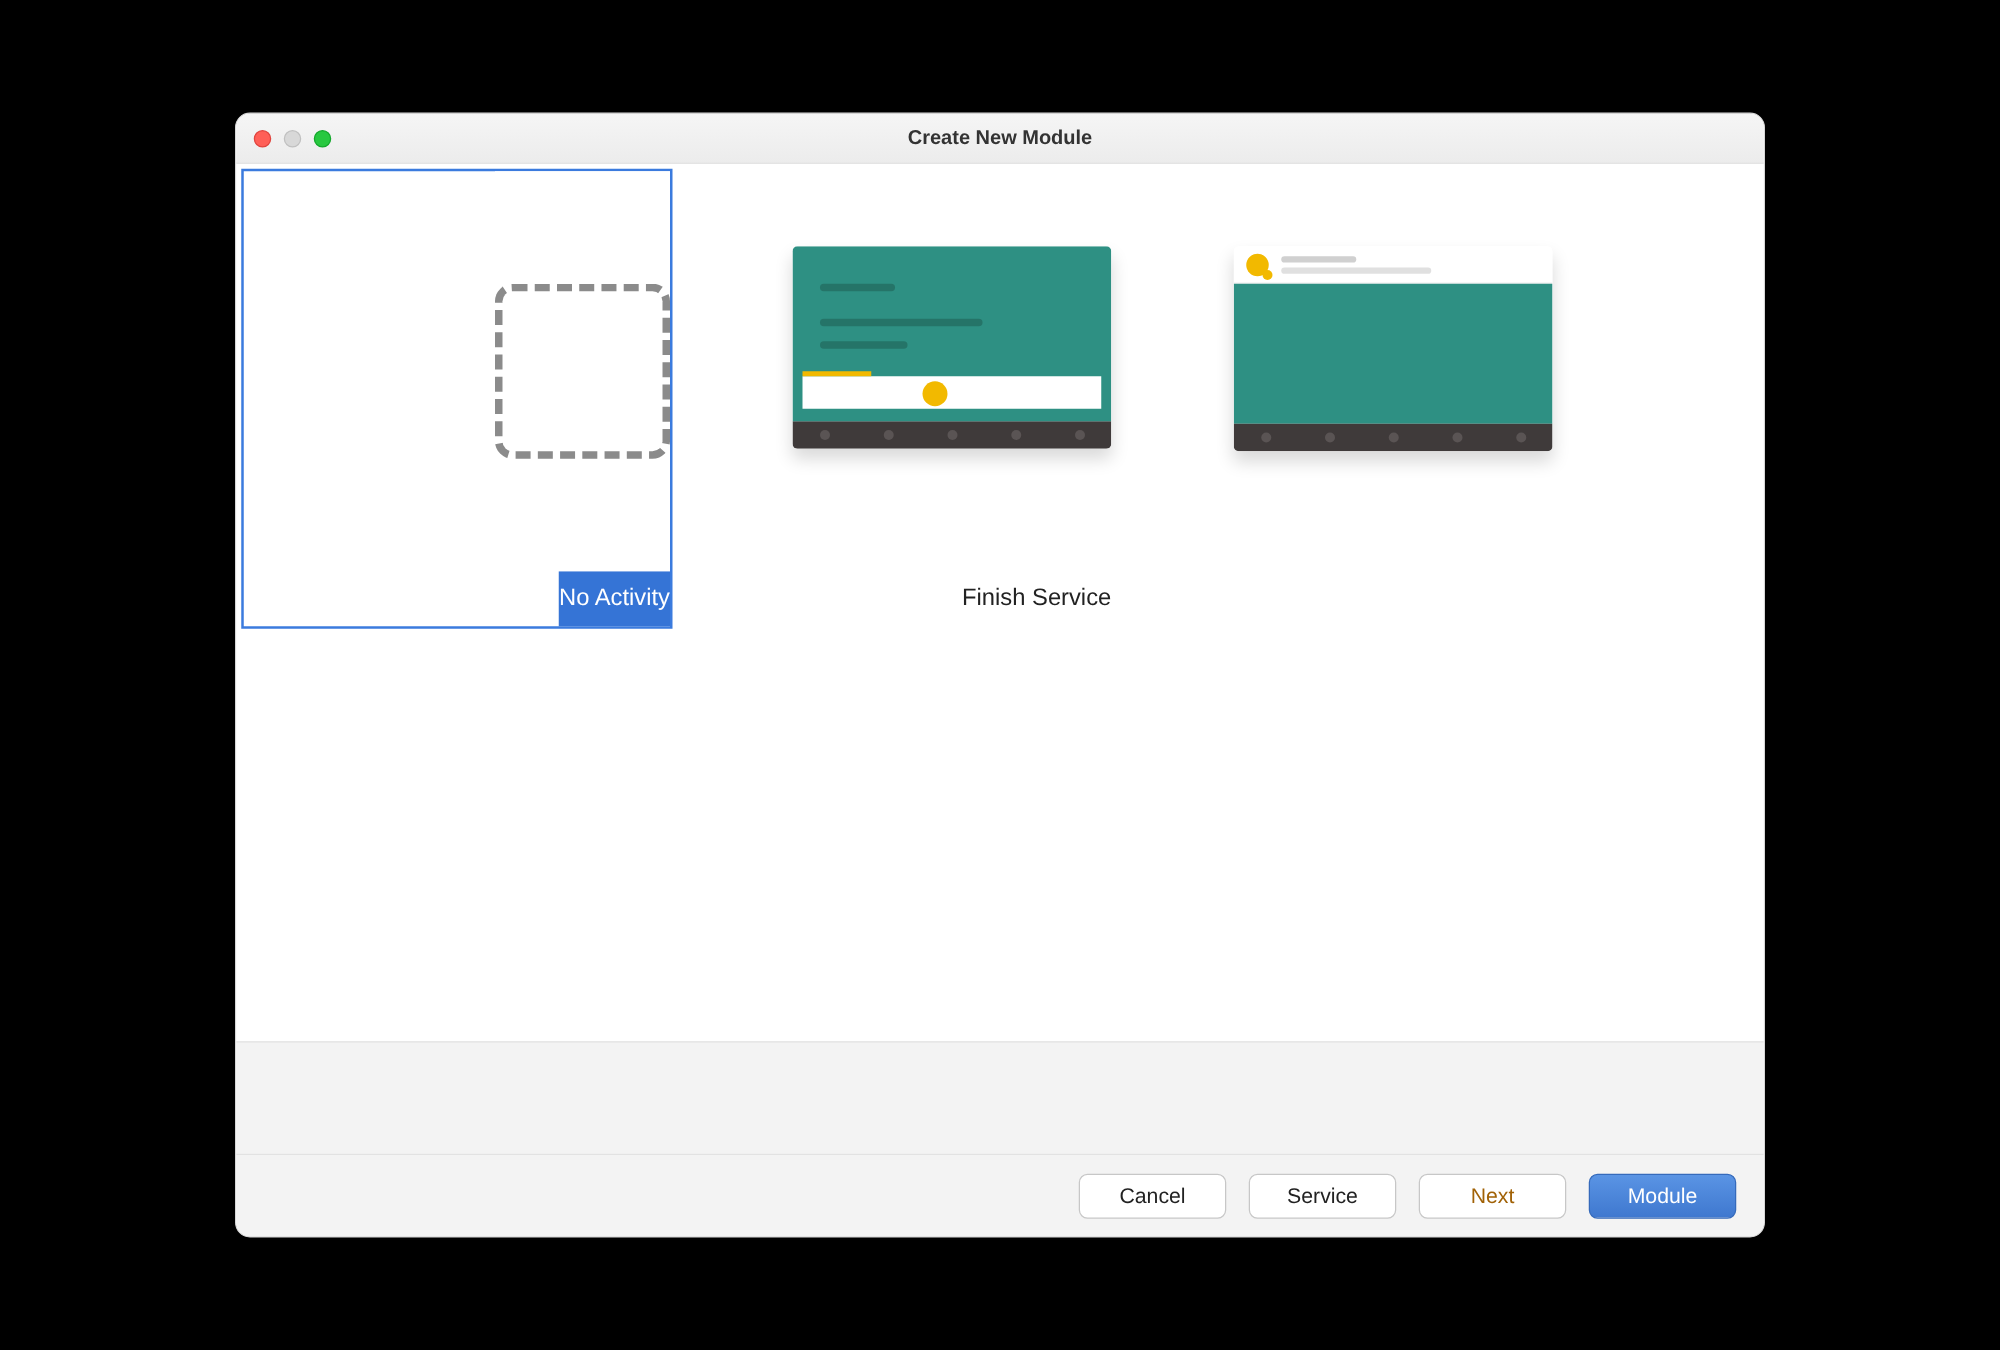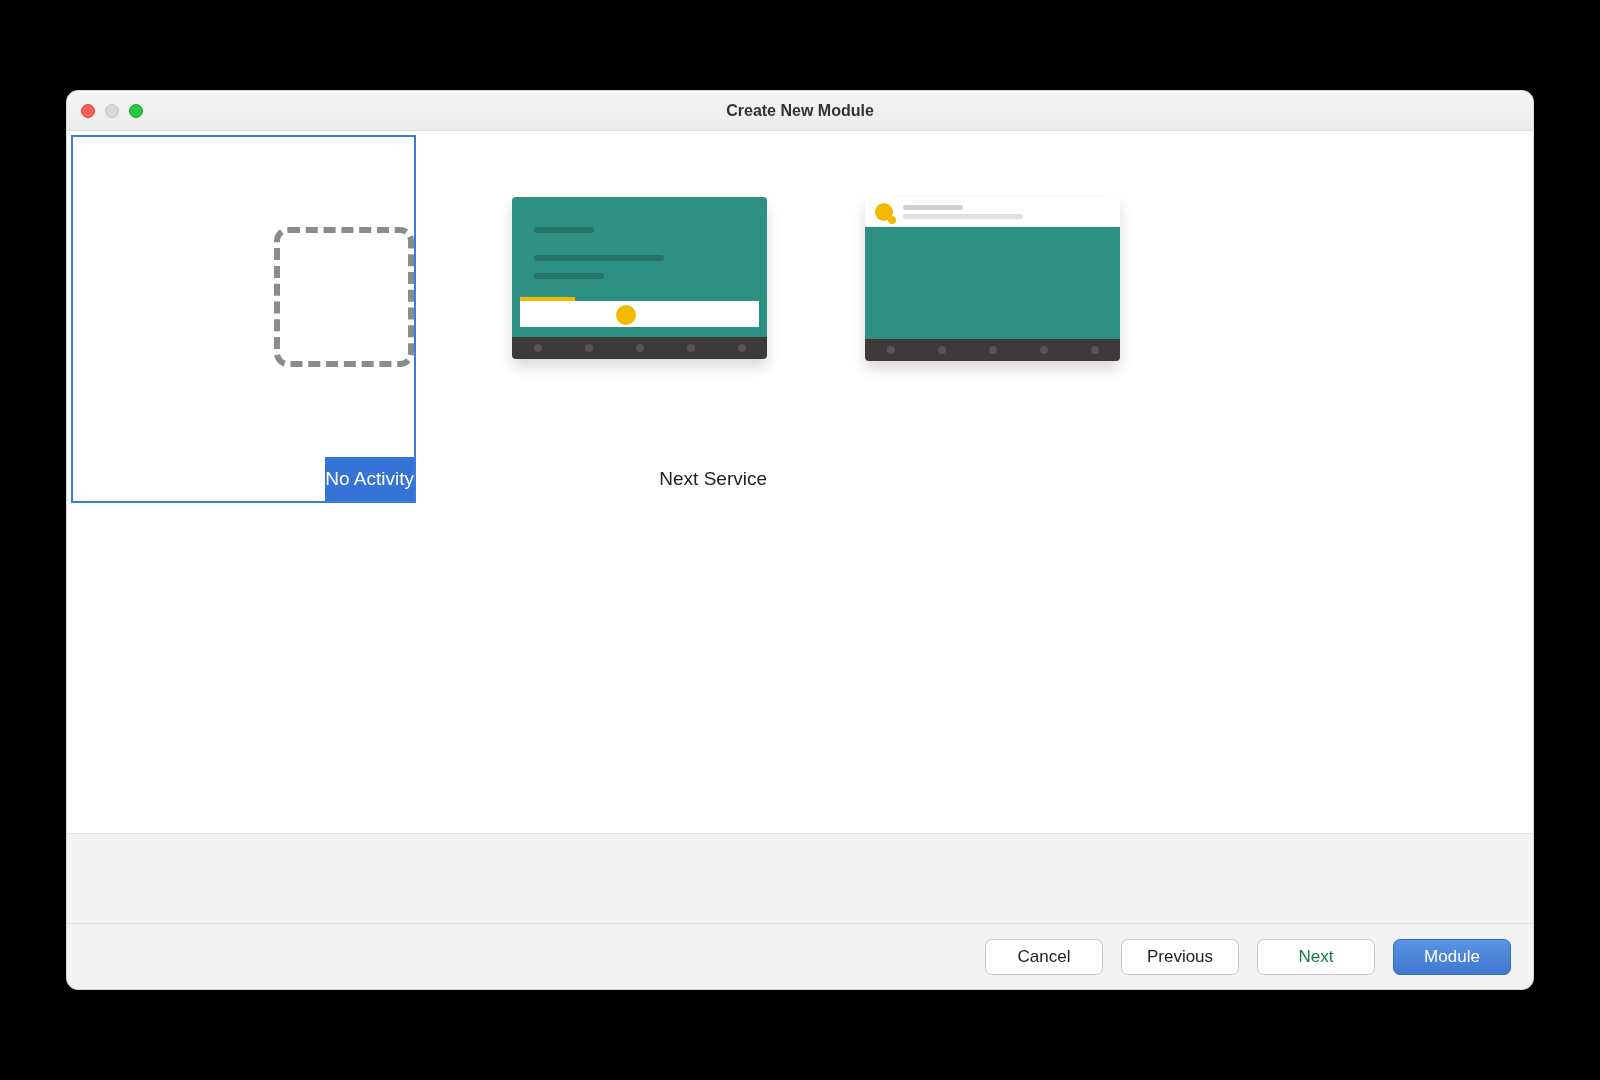--- a/index.html
+++ b/index.html
@@ -7,21 +7,21 @@
     margin: 0;
     width: 1600px;
     height: 1080px;
     background: #000;
     font-family: -apple-system, BlinkMacSystemFont, "Helvetica Neue", Arial, sans-serif;
     display: flex;
     align-items: center;
     justify-content: center;
   }
   .window {
-    width: 1468px;
+    width: 1224px;
     height: 900px;
     background: #fff;
     border-radius: 12px;
     box-shadow: 0 30px 80px rgba(0,0,0,.5);
     display: flex;
     flex-direction: column;
     overflow: hidden;
     border: 1px solid #d7d7d7;
   }
   .titlebar {
@@ -128,21 +128,21 @@
     min-width: 118px;
     height: 36px;
     border-radius: 7px;
     border:1px solid #c7c7c7;
     background:#fff;
     font-size:17px;
     color:#222;
     padding: 0 18px;
     cursor:pointer;
   }
-  .btn:disabled { color:#15803d; cursor:default; }
+  .btn:disabled { color:#a16207; cursor:default; }
   .btn.primary {
     background: linear-gradient(#5a94e4,#3f78cf);
     border-color:#356abb;
     color:#fff;
   }
 </style>
 </head>
 <body>
 
 <div class="window">
@@ -176,21 +176,21 @@
               </div>
               <div class="dev-nav">
                 <span class="nav-dot"></span>
                 <span class="nav-dot"></span>
                 <span class="nav-dot"></span>
                 <span class="nav-dot"></span>
                 <span class="nav-dot"></span>
               </div>
             </div>
           </div>
-          <div class="label">Next Service</div>
+          <div class="label">Finish Service</div>
         </div>
         <div class="card">
           <div class="thumb">
             <div class="device">
               <div class="dev-top">
                 <span class="avatar"></span>
                 <div style="display:flex;flex-direction:column;gap:4px;">
                   <span class="topline1"></span>
                   <span class="topline2"></span>
                 </div>
@@ -206,18 +206,18 @@
             </div>
           </div>
         </div>
       </div>
   </div>
 
   <div class="footer-sep"></div>
 
   <div class="footer">
     <button class="btn">Cancel</button>
-    <button class="btn">Previous</button>
+    <button class="btn">Service</button>
     <button class="btn" id="next-btn" disabled="">Next</button>
     <button class="btn primary">Module</button>
   </div>
 
 </div>
 
 </body></html>

